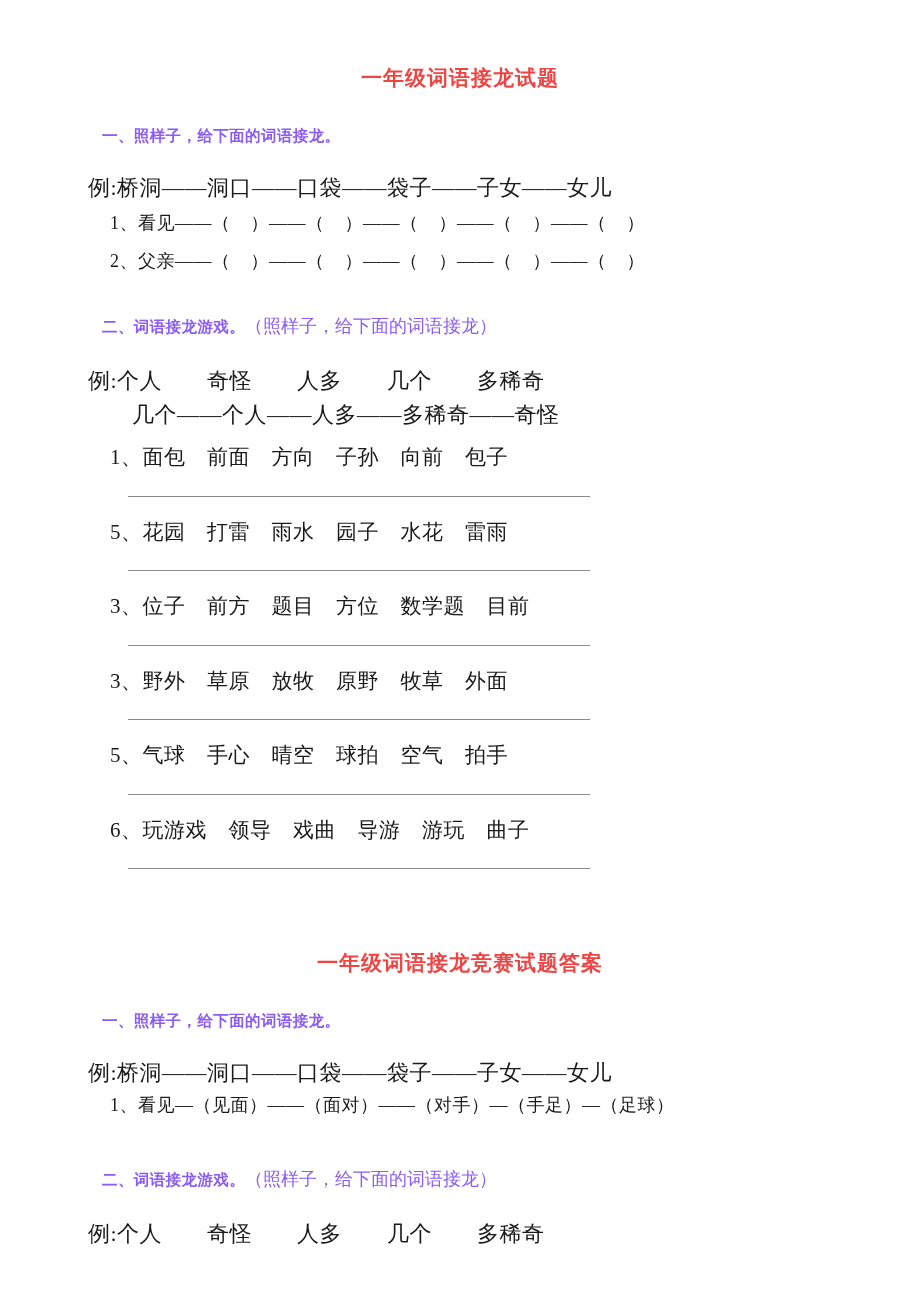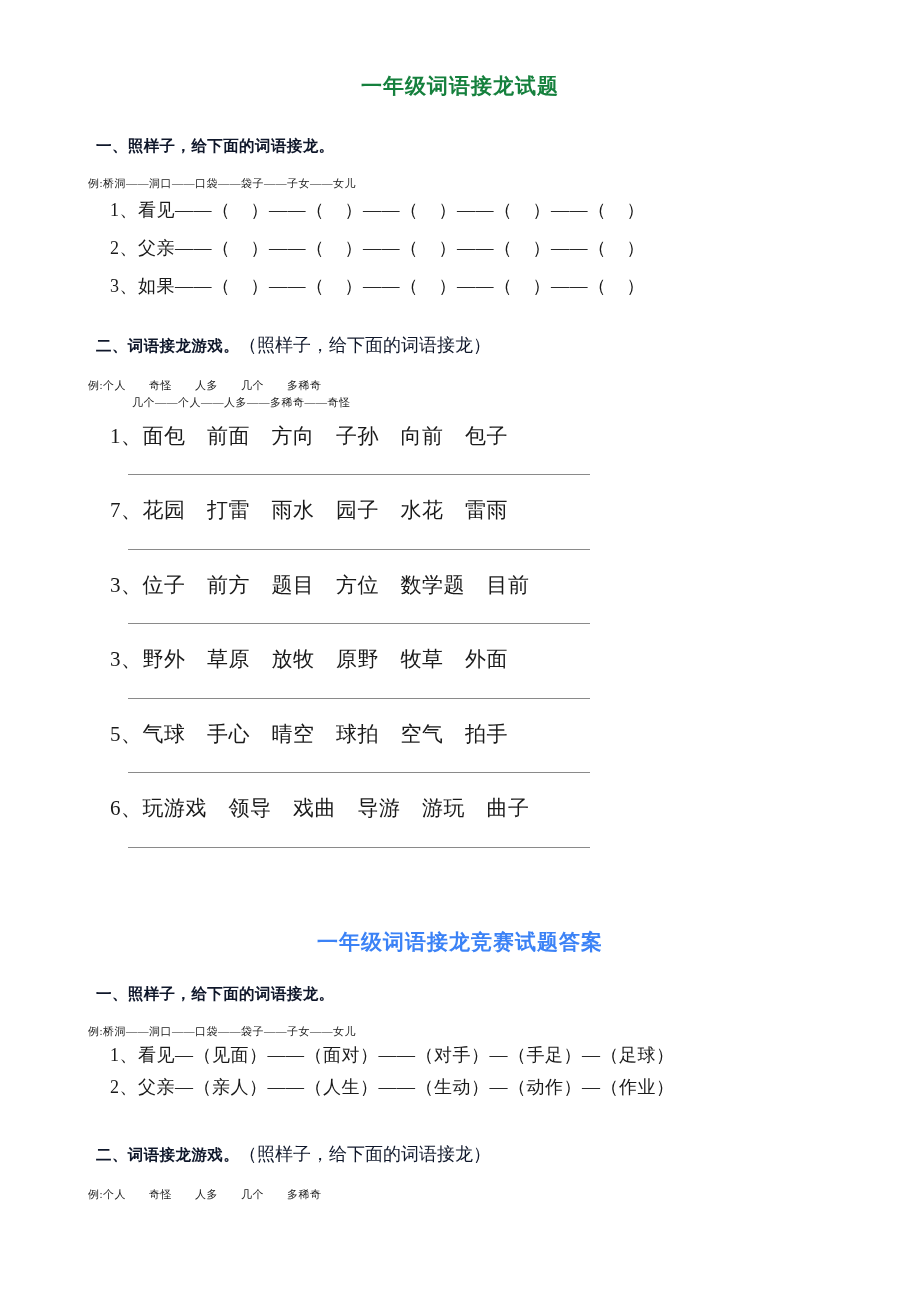--- a/index.html
+++ b/index.html
@@ -26,54 +26,54 @@
     padding-left: 88px;
     padding-right: 80px;
   }
 
   .doc-title {
     text-align: center;
     font-family: "Liberation Sans", "DejaVu Sans", sans-serif;
     font-weight: bold;
     font-size: 21px;
     letter-spacing: 1px;
-    color: #15803d;
-    margin: 8px;
+    color: #ef4444;
+    margin: 0;
     padding-top: 64px;
     padding-bottom: 0;
   }
   .doc-title-2 {
     text-align: center;
     font-family: "Liberation Sans", "DejaVu Sans", sans-serif;
     font-weight: bold;
     font-size: 21px;
     letter-spacing: 1px;
-    color: #3b82f6;
+    color: #ef4444;
     margin: 0;
     padding-top: 60px;
   }
 
   .section-heading {
     font-family: "Liberation Sans", "DejaVu Sans", sans-serif;
     font-weight: bold;
     font-size: 15.5px;
-    color: #0f172a;
-    margin: 8px;
+    color: #8b5cf6;
+    margin: 14px;
     line-height: 1.5;
     letter-spacing: 0.4px;
   }
   .section-heading .note {
     font-family: "Liberation Serif", "DejaVu Serif", serif;
     font-weight: normal;
     font-size: 18px;
     letter-spacing: 0;
   }
 
   .example-line {
-    font-size: 11px;
+    font-size: 22px;
     line-height: 1.55;
     margin: 0;
     letter-spacing: 0.5px;
     white-space: pre;
   }
   .example-line.indented {
     padding-left: 44px;
   }
 
   .chain-row {
@@ -120,35 +120,34 @@
   <div class="content">
 
     <div class="spacer-md"></div>
 
     <p class="section-heading">一、照样子，给下面的词语接龙。</p>
     <div class="spacer-sm"></div>
     <p class="example-line">例:桥洞——洞口——口袋——袋子——子女——女儿</p>
 
     <p class="chain-row">1、看见——（    ）——（    ）——（    ）——（    ）——（    ）</p>
     <p class="chain-row">2、父亲——（    ）——（    ）——（    ）——（    ）——（    ）</p>
-    <p class="chain-row">3、如果——（    ）——（    ）——（    ）——（    ）——（    ）</p>
 
     <div class="spacer-md"></div>
 
     <p class="section-heading"><span>二、词语接龙游戏。</span><span class="note">（照样子，给下面的词语接龙）</span></p>
     <div class="spacer-sm"></div>
     <p class="example-line">例:个人　　奇怪　　人多　　几个　　多稀奇</p>
     <p class="example-line indented">几个——个人——人多——多稀奇——奇怪</p>
 
     <div class="spacer-sm"></div>
 
     <p class="word-row">1、面包　前面　方向　子孙　向前　包子</p>
     <hr class="answer-rule">
 
-    <p class="word-row">7、花园　打雷　雨水　园子　水花　雷雨</p>
+    <p class="word-row">5、花园　打雷　雨水　园子　水花　雷雨</p>
     <hr class="answer-rule">
 
     <p class="word-row">3、位子　前方　题目　方位　数学题　目前</p>
     <hr class="answer-rule">
 
     <p class="word-row">3、野外　草原　放牧　原野　牧草　外面</p>
     <hr class="answer-rule">
 
     <p class="word-row">5、气球　手心　晴空　球拍　空气　拍手</p>
     <hr class="answer-rule">
@@ -162,21 +161,20 @@
 
   <div class="content answers-block">
 
     <div class="spacer-md"></div>
 
     <p class="section-heading">一、照样子，给下面的词语接龙。</p>
     <div class="spacer-sm"></div>
     <p class="example-line">例:桥洞——洞口——口袋——袋子——子女——女儿</p>
 
     <p class="chain-row">1、看见—（见面）——（面对）——（对手）—（手足）—（足球）</p>
-    <p class="chain-row">2、父亲—（亲人）——（人生）——（生动）—（动作）—（作业）</p>
 
     <div class="spacer-lg"></div>
 
     <p class="section-heading"><span>二、词语接龙游戏。</span><span class="note">（照样子，给下面的词语接龙）</span></p>
     <div class="spacer-sm"></div>
     <p class="example-line">例:个人　　奇怪　　人多　　几个　　多稀奇</p>
 
   </div>
 
 </div>

